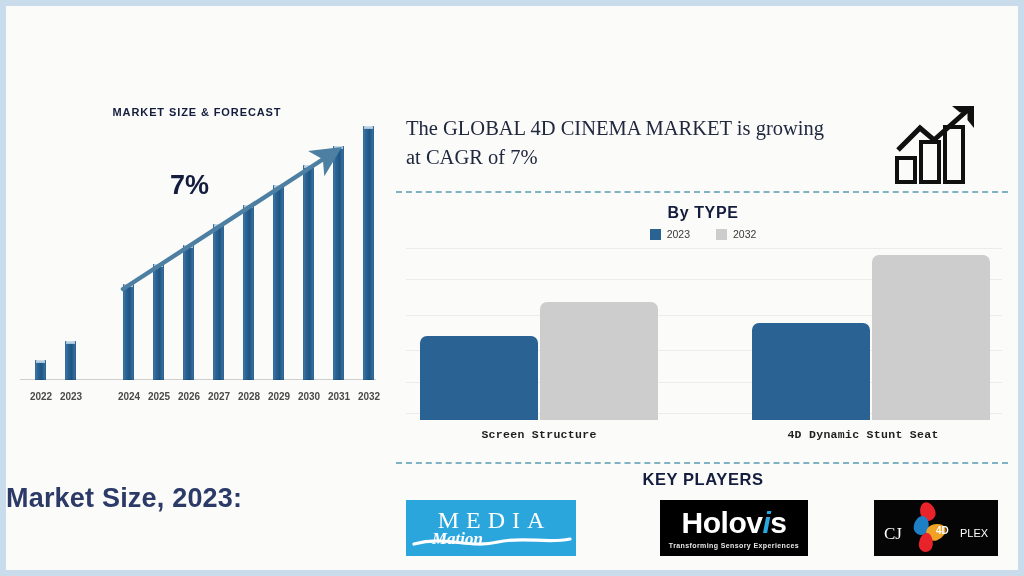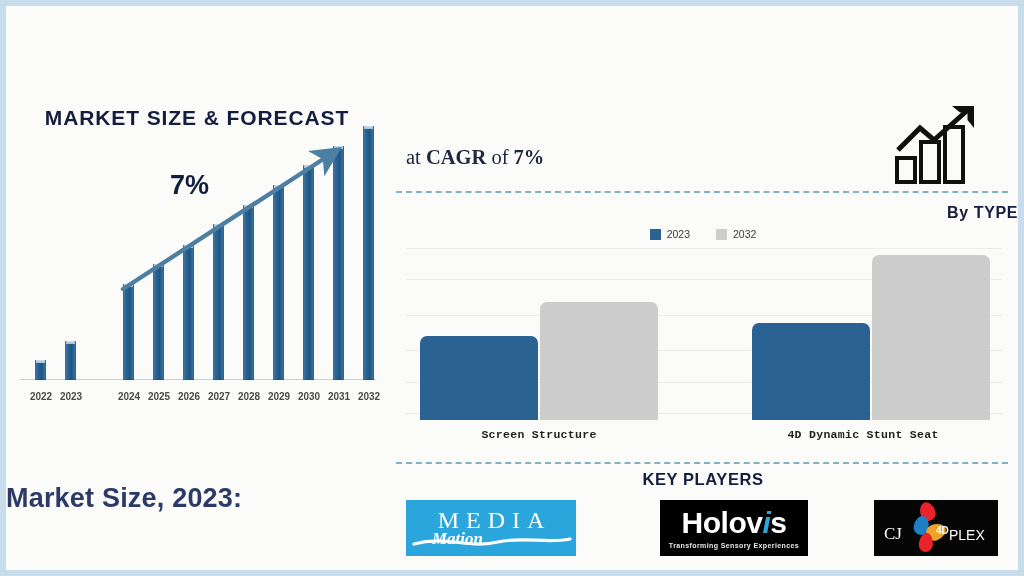--- a/index.html
+++ b/index.html
@@ -20,21 +20,21 @@
   }
   .title-text{
     font-size:27px;font-weight:bold;color:#141d3e;
     letter-spacing:0.5px;white-space:nowrap;
     transform:scaleX(0.92);font-family:"Liberation Sans",sans-serif;
   }
   
   .left-panel{position:absolute;left:0;top:84px;width:382px;height:480px;}
   .ms-heading{
     position:absolute;left:0;top:16px;width:382px;text-align:center;
-    font-size:21px;font-weight:bold;color:#141d3e;letter-spacing:0.9px;
+    font-size:11px;font-weight:bold;color:#141d3e;letter-spacing:0.9px;
   }
   .lchart{position:absolute;left:14px;top:52px;width:358px;height:290px;}
   .axis-line{position:absolute;left:0;bottom:52px;width:356px;height:1px;background:#cfcfcf;}
   .lbar{position:absolute;bottom:52px;width:11px;border-radius:1px 1px 0 0;
     background:linear-gradient(to right,#4a83b4 0%,#2d6697 22%,#1f5582 60%,#3c79ab 100%);
     box-shadow:inset 0 0 0 0.5px rgba(20,50,80,.45);}
   .lbar::after{content:"";position:absolute;left:1px;right:1px;top:0;height:3px;
     background:linear-gradient(to bottom,#cfe0ee,#9fc0d9);border-radius:1px 1px 0 0;}
   .lyear{position:absolute;bottom:30px;font-size:10.5px;color:#4a4a4a;
     text-align:center;width:32px;font-weight:bold;transform:scaleX(.95);}
@@ -44,27 +44,27 @@
     position:absolute;left:0;top:392px;width:382px;
     font-size:27px;font-weight:bold;color:#2b3a66;line-height:1.22;letter-spacing:.2px;
   }
   
   .right-panel{position:absolute;left:382px;top:84px;width:630px;height:480px;}
   .cagr-row{position:absolute;left:18px;top:12px;width:600px;height:80px;}
   .cagr-text{
     position:absolute;left:0;top:12px;width:505px;
     font-family:"Liberation Serif",serif;font-size:20.5px;color:#20283f;line-height:1.42;
   }
-  .cagr-text b{font-weight:bold;}
+  .cagr-text b{font-weight:normal;}
   .growth-icon{position:absolute;right:16px;top:0;width:96px;height:82px;}
   .dashline{position:absolute;left:0;height:0;border-top:2.5px dashed #7fb3c4;}
   .dash1{top:101px;left:8px;width:612px;}
   .dash2{top:372px;left:8px;width:612px;}
   .bytype{
-    position:absolute;left:0;top:114px;width:630px;text-align:right;
+    position:absolute;left:0;top:114px;width:630px;text-align:center;
     font-size:16px;font-weight:bold;color:#141d3e;letter-spacing:.6px;
   }
   .legend{position:absolute;left:0;top:138px;width:630px;display:flex;justify-content:center;gap:26px;}
   .lg-item{display:flex;align-items:center;gap:6px;}
   .lg-sw{width:11px;height:11px;}
   .lg-tx{font-size:10.5px;color:#3a3a3a;}
   .rchart{position:absolute;left:18px;top:158px;width:596px;height:172px;}
   .gridline{position:absolute;left:0;width:596px;height:1px;background:#ececec;}
   .rbar{position:absolute;bottom:0;border-radius:7px 7px 0 0;}
   .rcat{position:absolute;top:338px;font-size:11.5px;font-weight:bold;color:#1f1f1f;
@@ -85,21 +85,21 @@
   .media-wave{position:absolute;left:0;bottom:5px;width:170px;height:18px;}
   .logo-holovis{left:272px;width:148px;height:56px;background:#000000;
     display:flex;flex-direction:column;align-items:center;justify-content:center;}
   .holo-main{font-size:30px;font-weight:bold;color:#ffffff;line-height:1;letter-spacing:-0.5px;}
   .holo-main i{color:#2aa8e0;font-style:italic;}
   .holo-sub{font-size:7px;font-weight:bold;color:#e8e8e8;letter-spacing:.4px;margin-top:4px;}
   .logo-cj{left:486px;width:124px;height:56px;background:#050505;overflow:hidden;}
   .cj-txt{position:absolute;left:10px;top:24px;font-size:17px;color:#ffffff;
     font-family:"Liberation Serif",serif;}
   .cj-4d{position:absolute;left:62px;top:25px;font-size:10px;font-weight:bold;color:#ffffff;}
-  .cj-plex{position:absolute;left:75px;top:27px;font-size:14px;color:#ffffff;}
+  .cj-plex{position:absolute;left:86px;top:27px;font-size:11px;color:#ffffff;}
   .petal{position:absolute;border-radius:50% 50% 50% 50%/60% 60% 40% 40%;}
 </style>
 </head>
 <body>
 
 <div class="frame">
 
 
   <div class="left-panel">
     <div class="ms-heading">MARKET SIZE &amp; FORECAST</div>
@@ -145,21 +145,21 @@
 
     <div class="ms-value">
       <span>Market Size, 2023:</span><br>
     </div>
   </div>
 
   <div class="right-panel">
 
     <div class="cagr-row">
       <div class="cagr-text">
-        <br>
+        <span>The GLOBAL 4D CINEMA MARKET is growing</span><br>
         <span>at </span><b>CAGR</b><span> of </span><b>7%</b>
       </div>
       <svg class="growth-icon" viewBox="0 0 96 82">
         <rect x="3" y="56" width="18" height="24" fill="none" stroke="#101010" stroke-width="4"></rect>
         <rect x="27" y="40" width="18" height="40" fill="none" stroke="#101010" stroke-width="4"></rect>
         <rect x="51" y="25" width="18" height="55" fill="none" stroke="#101010" stroke-width="4"></rect>
         <path d="M4,48 L26,26 L40,38 L76,6" fill="none" stroke="#101010" stroke-width="5" stroke-linejoin="miter"></path>
         <path d="M58,4 L80,4 L80,26 L73.5,18 L73.5,10.5 L66,10.5 Z" fill="#101010"></path>
       </svg>
     </div>

